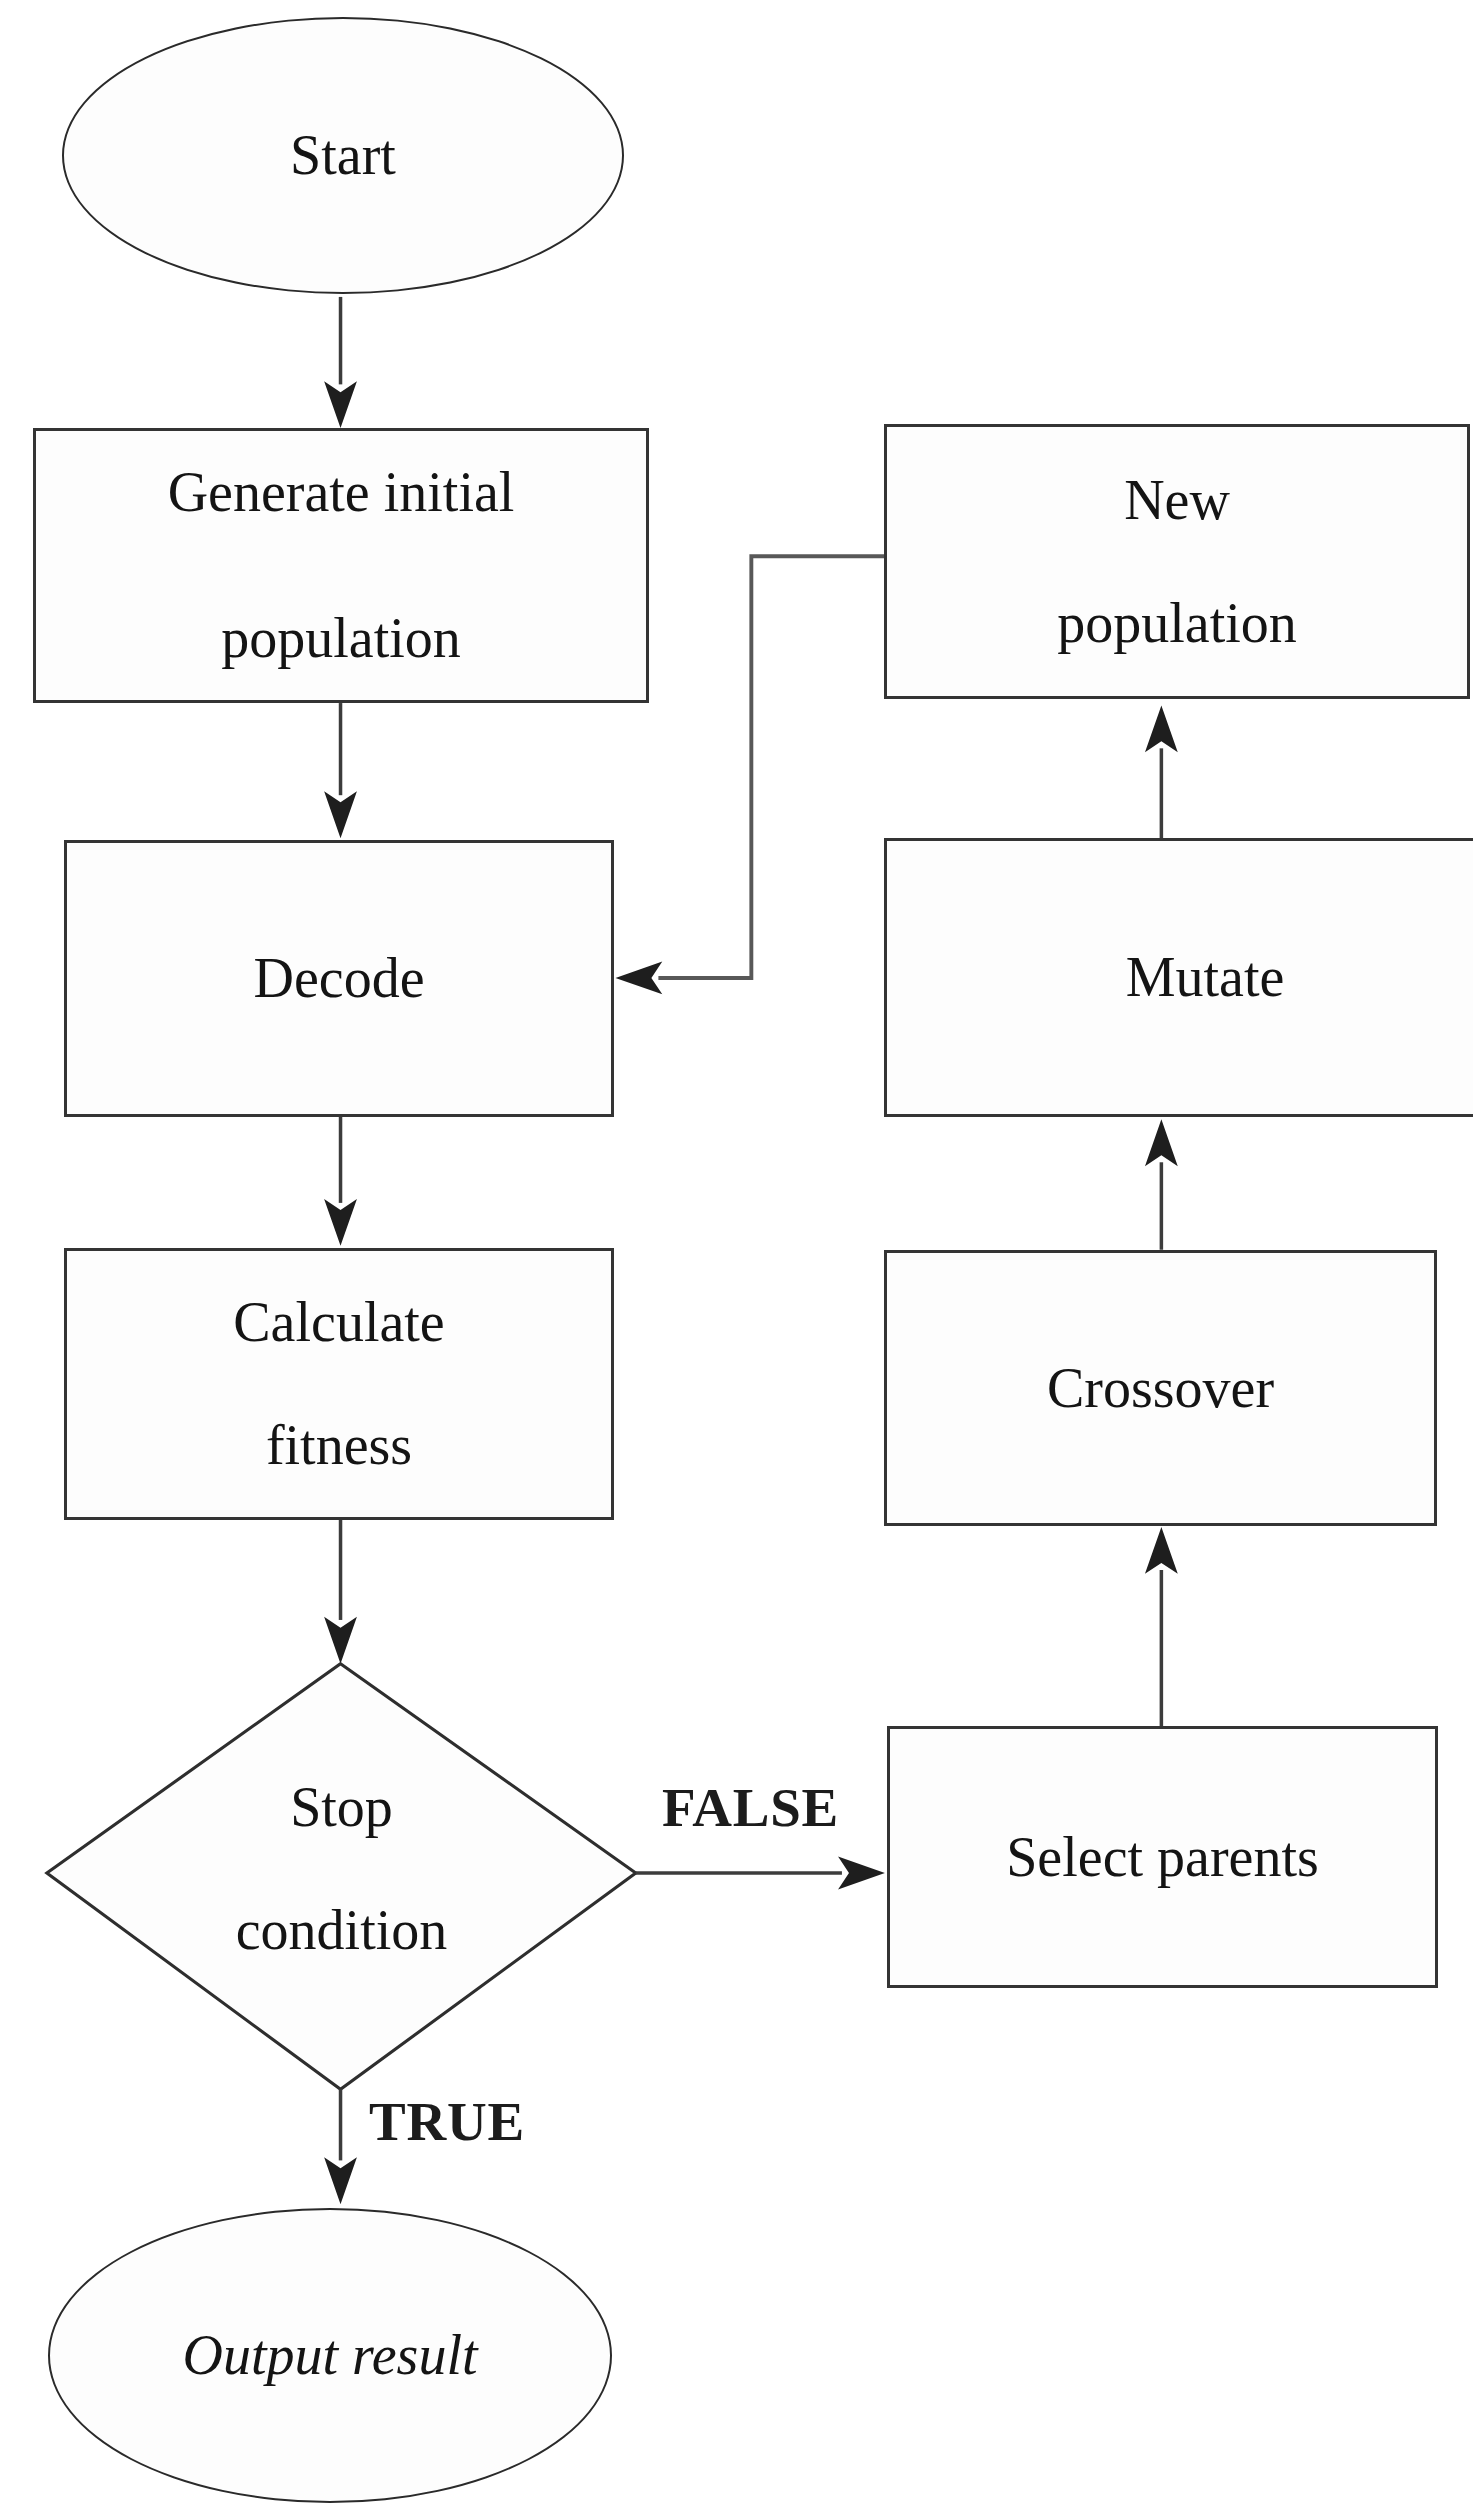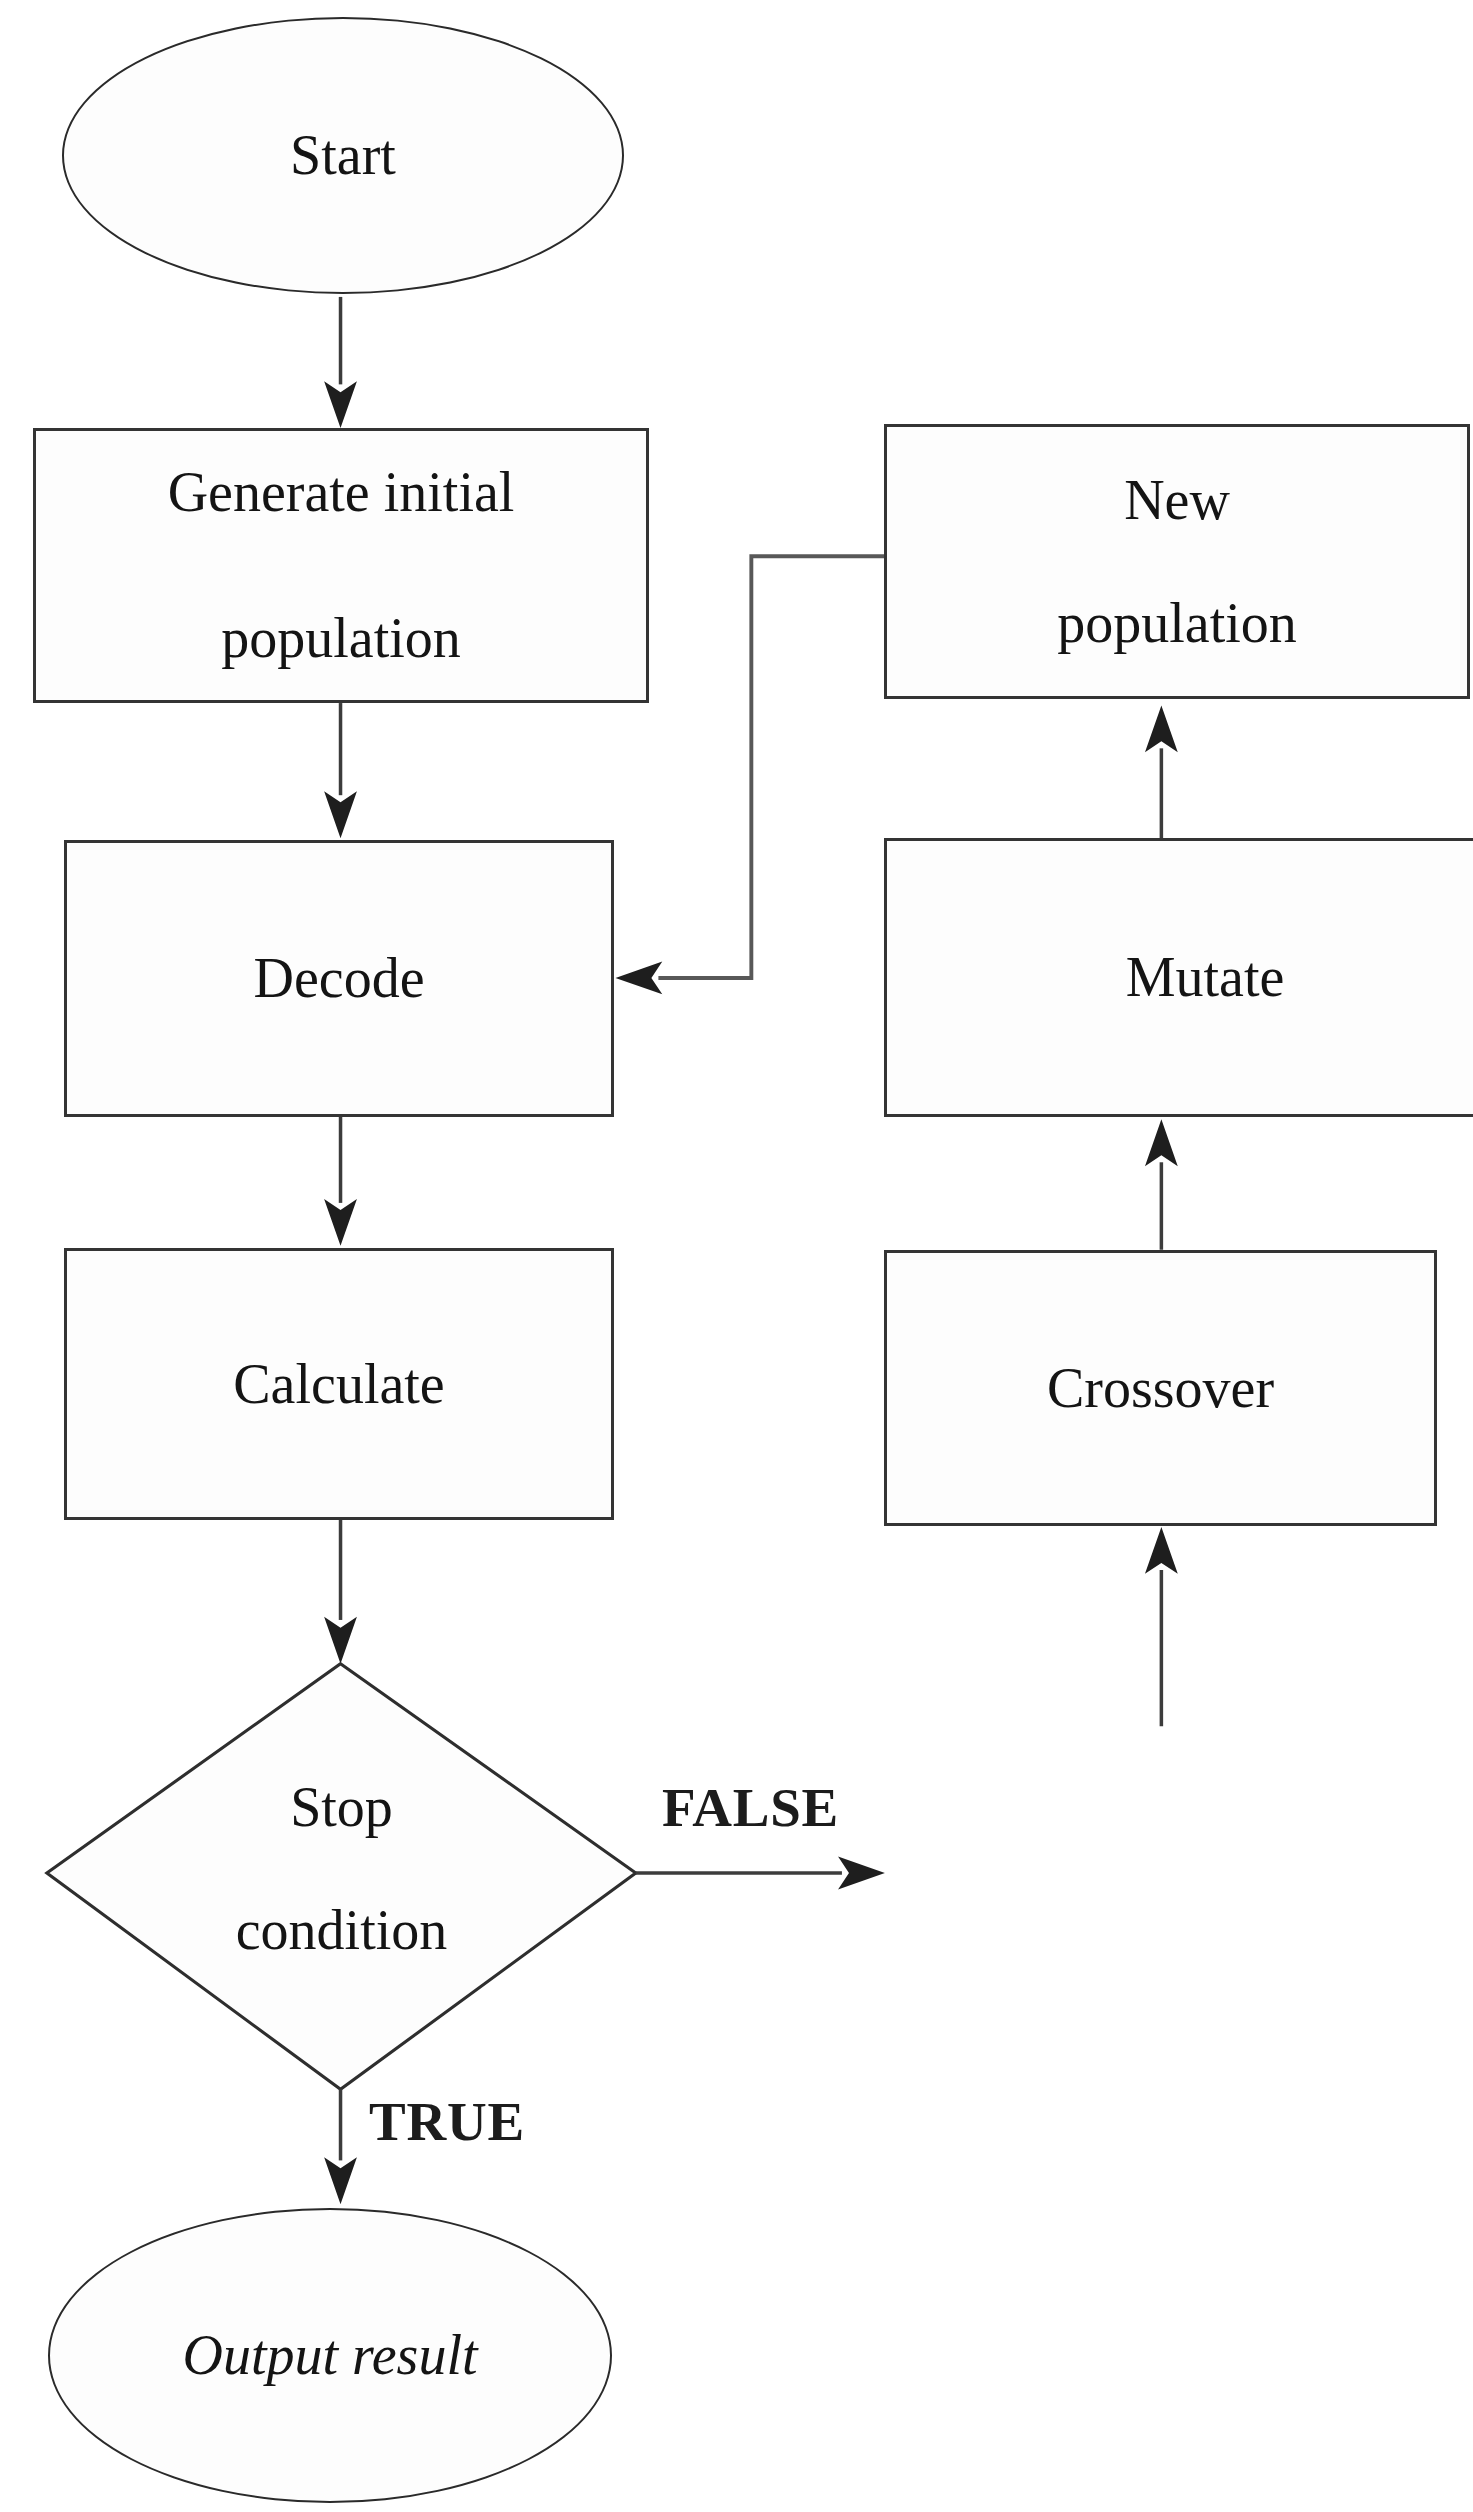--- a/index.html
+++ b/index.html
@@ -110,31 +110,35 @@
   <div class="shape rect" style="left:64px; top:840px; width:550px; height:277px;">
     <span>Decode</span>
   </div>
 
   <div class="shape rect" style="left:884px; top:838px; width:642px; height:279px;">
     <span>Mutate</span>
   </div>
 
   <div class="shape rect" style="left:64px; top:1248px; width:550px; height:272px;">
     <span>Calculate</span>
+    <span>fitness</span>
   </div>
 
   <div class="shape rect" style="left:884px; top:1250px; width:553px; height:276px;">
     <span>Crossover</span>
   </div>
 
   <div class="shape plain" style="left:107px; top:1734px; width:469px; height:270px;">
     <span>Stop</span>
     <span>condition</span>
   </div>
 
+  <div class="shape rect" style="left:887px; top:1726px; width:551px; height:262px;">
+    <span>Select parents</span>
+  </div>
 
   <div class="edge-label" style="left:647px; top:1783px; width:207px; height:48px;">
     <span>FALSE</span>
   </div>
 
   <div class="edge-label" style="left:359px; top:2097px; width:176px; height:48px;">
     <span>TRUE</span>
   </div>
 
   <div class="shape ellipse" style="left:48px; top:2208px; width:564px; height:295px;font-style:italic;">

